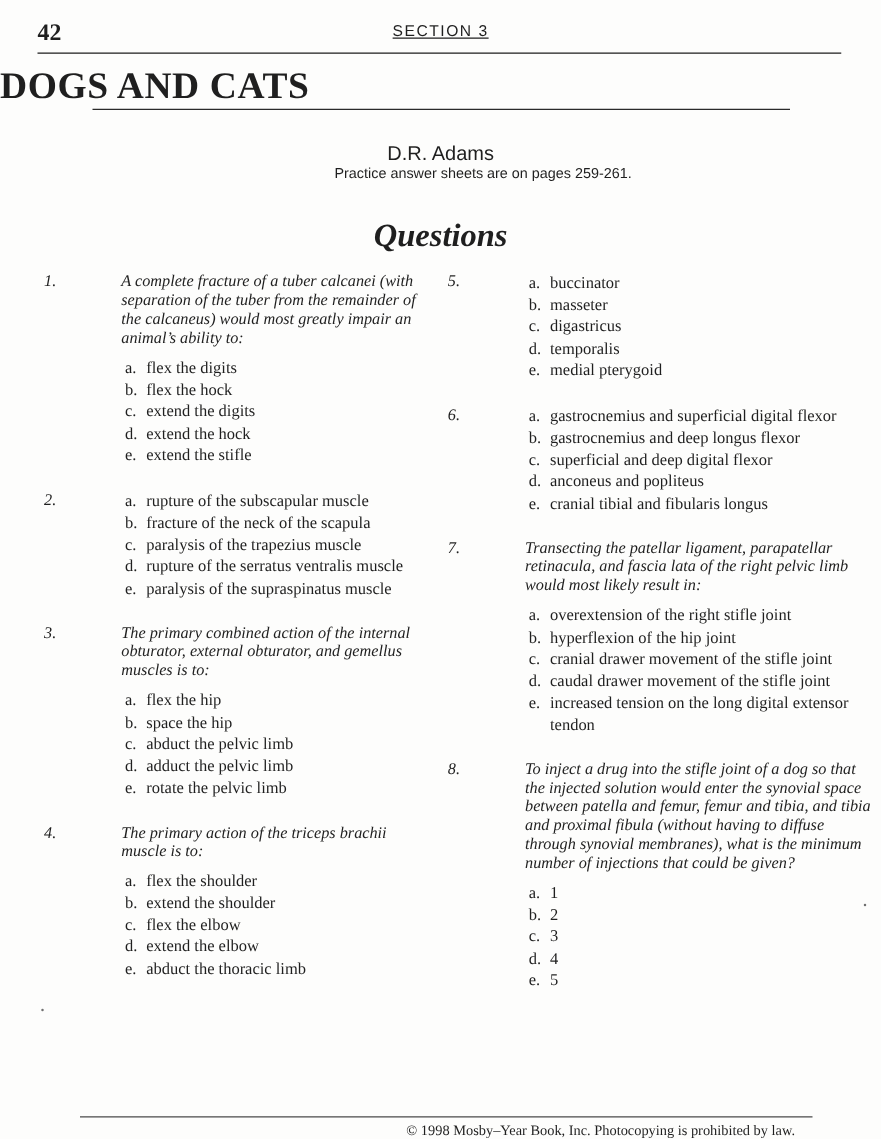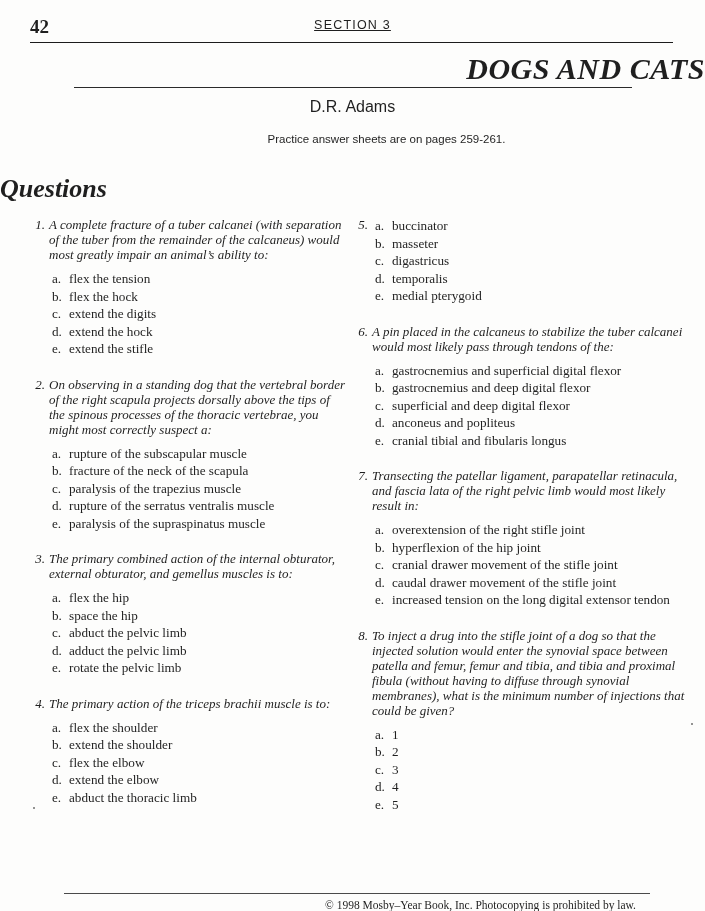--- a/index.html
+++ b/index.html
@@ -18,49 +18,49 @@
   .section {
     position: absolute; top: 18px; left: 0; width: 705px;
     text-align: center;
     font-family: "Liberation Sans", sans-serif;
     font-size: 12.5px; letter-spacing: 1.2px; text-decoration: underline;
   }
   .rule { position: absolute; height: 0; }
   .rule-header { top: 42px; left: 30px; width: 643px; border-top: 1.6px solid #1c1c1c; }
   .title {
     position: absolute; top: 52px; left: 0; width: 705px; margin: 0;
-    text-align: right;
-    font-size: 30px; font-weight: bold; letter-spacing: 0.5px; font-style: italic;
+    text-align: left;
+    font-size: 30px; font-weight: bold; letter-spacing: 0.5px;
   }
   .rule-title { top: 87px; left: 74px; width: 558px; border-top: 1.2px solid #2a2a2a; }
   .author {
-    position: absolute; top: 98px; left: 0; width: 705px;
+    position: absolute; top: 115px; left: 0; width: 705px;
     text-align: center;
     font-family: "Liberation Sans", sans-serif; font-size: 16px;
   }
   .practice {
     position: absolute; top: 133px; left: 0; width: 705px;
     text-align: center;
     font-family: "Liberation Sans", sans-serif; font-size: 11.5px; margin-left: 34px;
   }
   .qheading {
     position: absolute; top: 174px; left: 0; width: 705px; margin: 0;
-    text-align: left;
+    text-align: center;
     font-size: 26px; font-weight: bold; font-style: italic;
   }
   .col { position: absolute; top: 217px; }
   .col-left  { left: 30px;  width: 318px; }
   .col-right { left: 353px; width: 344px; }
   .question { display: flex; margin-bottom: 19px; }
   .qnum {
     flex: none; width: 15px; margin-right: 4px;
     text-align: right;
     font-style: italic; font-size: 13px; line-height: 15px;
   }
-  .qbody { flex: 1; min-width: 0; }
+  .qbody { flex: 1; min-width: 0; margin-left: 48px; }
   .stem {
     font-style: italic; font-size: 13px; line-height: 15px;
     margin-bottom: 8px;
   }
   .option {
     display: flex; padding-left: 3px;
     font-size: 13.2px; line-height: 17.5px;
   }
   .olet { flex: none; width: 17px; }
   .otext { flex: 1; min-width: 0; }
@@ -91,21 +91,21 @@
   <h2 class="qheading">Questions</h2>
 
   <div class="col col-left" id="col-left">
   <div class="question">
     <div class="qnum">1.</div>
     <div class="qbody">
       <div class="stem">A complete fracture of a tuber calcanei (with separation of the tuber from the remainder of the calcaneus) would most greatly impair an animal’s ability to:</div>
       <div class="options">
   <div class="option">
     <span class="olet">a.</span>
-    <span class="otext">flex the tension</span>
+    <span class="otext">flex the digits</span>
   </div>
 
   <div class="option">
     <span class="olet">b.</span>
     <span class="otext">flex the hock</span>
   </div>
 
   <div class="option">
     <span class="olet">c.</span>
     <span class="otext">extend the digits</span>
@@ -120,21 +120,20 @@
     <span class="olet">e.</span>
     <span class="otext">extend the stifle</span>
   </div>
 </div>
     </div>
   </div>
 
   <div class="question">
     <div class="qnum">2.</div>
     <div class="qbody">
-      <div class="stem">On observing in a standing dog that the vertebral border of the right scapula projects dorsally above the tips of the spinous processes of the thoracic vertebrae, you might most correctly suspect a:</div>
       <div class="options">
   <div class="option">
     <span class="olet">a.</span>
     <span class="otext">rupture of the subscapular muscle</span>
   </div>
 
   <div class="option">
     <span class="olet">b.</span>
     <span class="otext">fracture of the neck of the scapula</span>
   </div>
@@ -252,30 +251,29 @@
     <span class="olet">e.</span>
     <span class="otext">medial pterygoid</span>
   </div>
 </div>
     </div>
   </div>
 
   <div class="question">
     <div class="qnum">6.</div>
     <div class="qbody">
-      <div class="stem">A pin placed in the calcaneus to stabilize the tuber calcanei would most likely pass through tendons of the:</div>
       <div class="options">
   <div class="option">
     <span class="olet">a.</span>
     <span class="otext">gastrocnemius and superficial digital flexor</span>
   </div>
 
   <div class="option">
     <span class="olet">b.</span>
-    <span class="otext">gastrocnemius and deep digital flexor</span>
+    <span class="otext">gastrocnemius and deep longus flexor</span>
   </div>
 
   <div class="option">
     <span class="olet">c.</span>
     <span class="otext">superficial and deep digital flexor</span>
   </div>
 
   <div class="option">
     <span class="olet">d.</span>
     <span class="otext">anconeus and popliteus</span>

